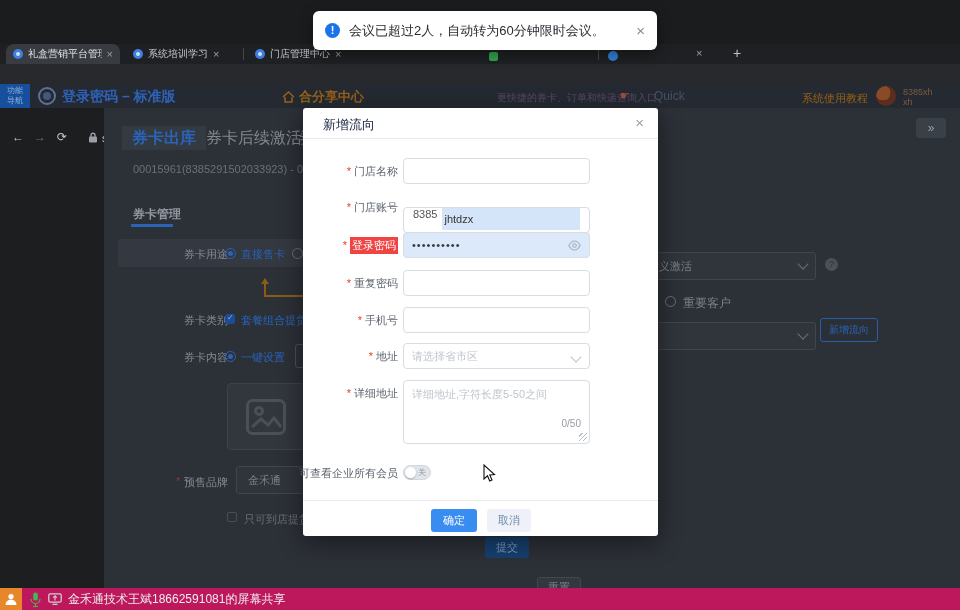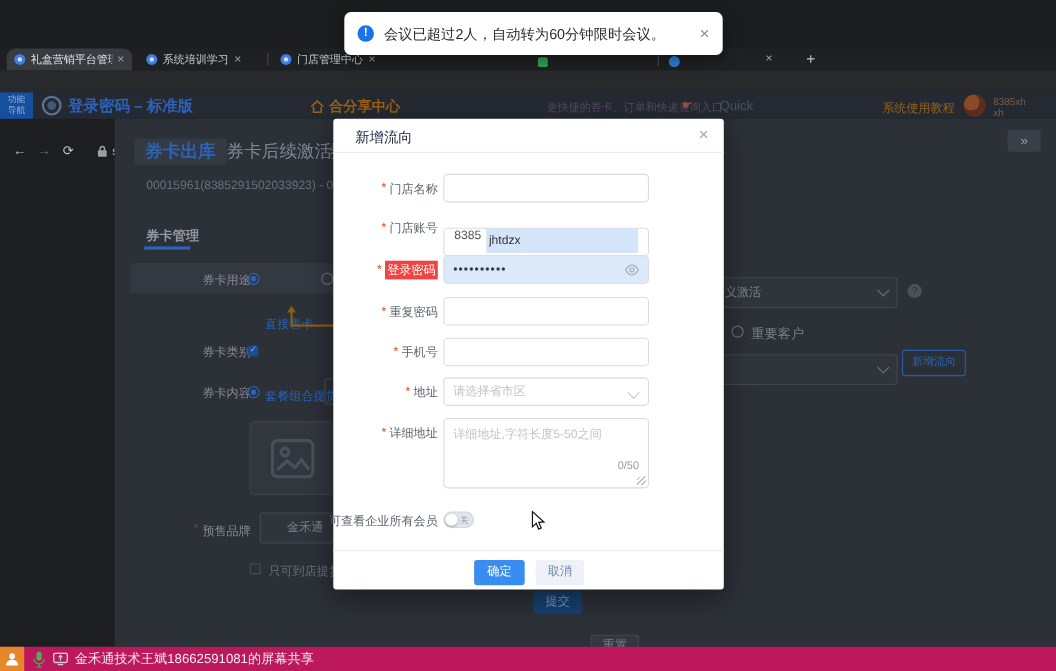--- a/index.html
+++ b/index.html
@@ -56,21 +56,21 @@
   
   .main{left:104px;top:108px;width:856px;height:482px;background:#2c3037;}
   .ctab{position:absolute;top:18px;height:24px;display:flex;align-items:center;padding:0 10px;
     font-size:16px;color:#82878f;}
   .ctab.active{background:#343a42;color:#2a63b8;font-weight:bold;}
   .serial{position:absolute;left:29px;top:55px;font-size:11px;color:#6a7078;}
   .basetab{position:absolute;left:29px;top:98px;font-size:12px;font-weight:bold;color:#9298a0;}
   .baseline{position:absolute;left:27px;top:116px;width:42px;height:3px;background:#2a63b8;}
   .rowband{position:absolute;left:14px;top:131px;width:196px;height:28px;background:#343840;border-radius:2px;}
   .flabel{position:absolute;font-size:11px;color:#858b93;}
-  .fopt{position:absolute;font-size:11px;color:#2a63b8;margin-top:40px;}
+  .fopt{position:absolute;font-size:11px;color:#2a63b8;}
   .radio{position:absolute;width:9px;height:9px;border-radius:50%;border:1px solid #6a7078;box-sizing:content-box;}
   .radio.sel{border-color:#2a63b8;}
   .radio.sel:after{content:"";position:absolute;left:2px;top:2px;width:5px;height:5px;border-radius:50%;background:#2a63b8;}
   .cbox{position:absolute;width:10px;height:10px;border:1px solid #4a4f56;border-radius:2px;box-sizing:border-box;}
   .cbox.sel{background:#1d4c94;border-color:#1d4c94;}
   .cbox.sel:after{content:"✓";position:absolute;left:1px;top:-2px;font-size:8px;color:#9db8dd;}
   .upload{position:absolute;left:123px;top:275px;width:76px;height:65px;background:#32363d;
     border:1px solid #3e434a;border-radius:4px;display:flex;align-items:center;justify-content:center;}
   .dd{position:absolute;height:28px;background:#30353c;border:1px solid #41464d;border-radius:3px;
     box-sizing:border-box;font-size:11px;color:#7a8088;}
@@ -263,21 +263,21 @@
     <div class="upload">
       <svg width="40" height="36" viewBox="0 0 40 36">
         <rect x="1.5" y="1.5" width="37" height="33" rx="5" fill="none" stroke="#4b5058" stroke-width="3"></rect>
         <circle cx="13" cy="12" r="3.5" fill="none" stroke="#4b5058" stroke-width="3"></circle>
         <path d="M6 28l9-8 7 6 6-7 7 9" fill="none" stroke="#4b5058" stroke-width="3"></path>
       </svg>
     </div>
 
     <span class="abs" style="left:72px;top:367px;color:#8a3a3a;font-size:11px;">*</span>
     <div class="flabel" style="left:80px;top:367px;">预售品牌</div>
-    <div class="dd" style="left:132px;top:358px;width:80px;line-height:26px;padding-left:24px;">
+    <div class="dd" style="left:132px;top:358px;width:80px;line-height:26px;padding-left:11px;">
       <span>金禾通</span>
     </div>
     <div class="cbox" style="left:123px;top:404px;"></div>
     <div class="flabel" style="left:140px;top:404px;color:#6a7078;">只可到店提货</div>
 
     <div class="dd" style="left:546px;top:144px;width:166px;line-height:26px;padding-left:8px;">
       <span>义激活</span>
       <span class="chev"></span>
     </div>
     <div class="infoc">?</div>

